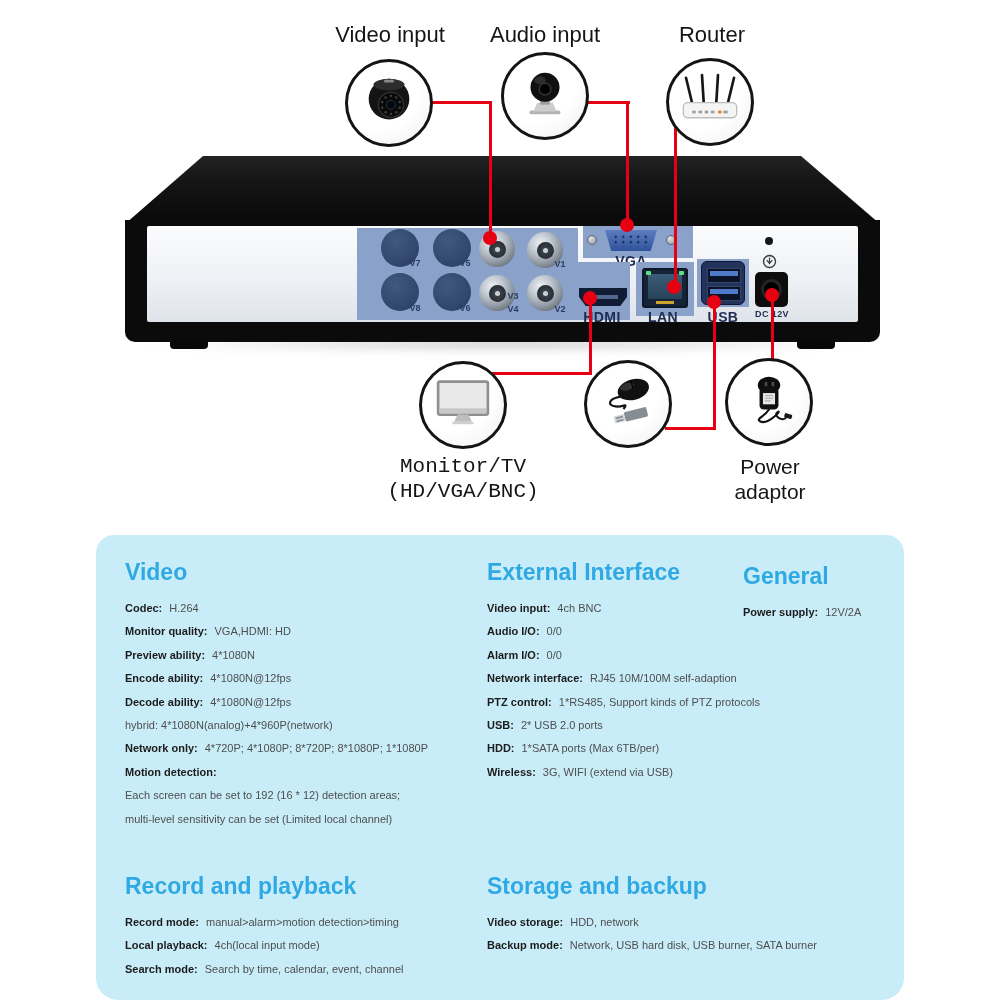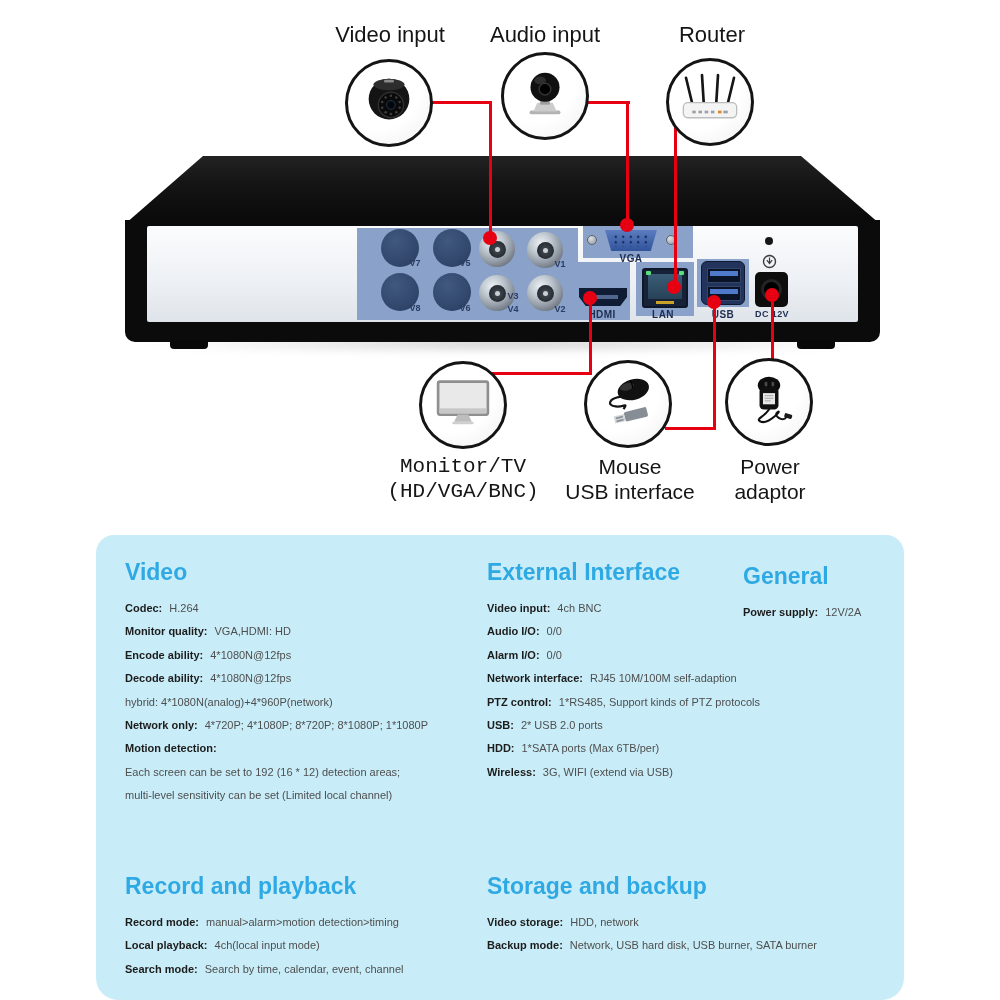--- a/index.html
+++ b/index.html
@@ -35,21 +35,21 @@
   .patch{position:absolute;background:#8aa1c9;}
   .hole{position:absolute;width:38px;height:38px;border-radius:50%;
         background:radial-gradient(circle at 38% 32%, #41587f 0%, #32486d 60%, #273a5b 100%);}
   .bnc{position:absolute;width:36px;height:36px;border-radius:50%;
        background:radial-gradient(circle at 38% 32%, #eef1f4 0%, #c3cbd3 30%, #949da7 58%, #6a727c 80%, #565d66 100%);
        display:flex;align-items:center;justify-content:center;}
   .bnc-mid{width:17px;height:17px;border-radius:50%;background:radial-gradient(circle, #444c55 0%, #2b3138 60%, #15191e 100%);
            display:flex;align-items:center;justify-content:center;}
   .bnc-core{width:5px;height:5px;border-radius:50%;background:#c9cfd5;}
   .vlabel{position:absolute;transform:translate(-50%,-50%);font-size:9px;font-weight:bold;color:#2a3d63;}
-  .plabel{position:absolute;transform:translateX(-50%);font-size:10px;font-weight:bold;
+  .plabel{position:absolute;transform:translateX(-50%);font-size:14px;font-weight:bold;
           color:#1d2c50;letter-spacing:0.4px;white-space:nowrap;}
   .vga{position:absolute;left:480px;top:80px;width:52px;height:21px;
        background:linear-gradient(180deg,#5b7cc0,#31539b);
        clip-path:polygon(0 0,100% 0,88% 100%,12% 100%);display:flex;align-items:center;justify-content:center;}
   .vga-pins{width:38px;height:13px;
        background-image:radial-gradient(circle, #112a55 1.3px, rgba(0,0,0,0) 1.5px);
        background-size:7.5px 5.5px;}
   .screw{position:absolute;width:10px;height:10px;border-radius:50%;box-sizing:border-box;
          background:radial-gradient(circle at 35% 30%, #dde1e6, #8e959d);border:1px solid #5e656d;}
   .hdmi{position:absolute;left:454px;top:138px;width:48px;height:18px;background:#101c33;
@@ -296,35 +296,32 @@
         <path d="M36 43 C30 52 20 54 26 57 C36 61 52 42 46 46 C40 50 52 58 56 52" fill="none" stroke="#111" stroke-width="2.5" stroke-linecap="round"></path>
         <rect x="54" y="48" width="9" height="5" rx="1.5" fill="#1a1a1a" transform="rotate(18 58 50)"></rect>
       </svg>
     </span>
   </div>
 
   <div class="co-label2" style="left:463px;top:454px;font-family:Liberation Mono, monospace;">
     <div>Monitor/TV</div>
     <div>(HD/VGA/BNC)</div>
   </div>
-  <div class="co-label2" style="left:630px;top:454px;">
-    <div>Mouse</div>
-    <div>USB interface</div>
-  </div>
   <div class="co-label2" style="left:770px;top:454px;">
     <div>Power</div>
     <div>adaptor</div>
   </div>
 
   <div class="spec">
 
     <div class="sec" style="left:29px;top:22px;width:365px;">
       <h2>Video</h2>
       <div class="row"><span class="lbl">Codec:</span><span class="val">H.264</span></div>
       <div class="row"><span class="lbl">Monitor quality:</span><span class="val">VGA,HDMI: HD</span></div>
+      <div class="row"><span class="lbl">Preview ability:</span><span class="val">4*1080N</span></div>
       <div class="row"><span class="lbl">Encode ability:</span><span class="val">4*1080N@12fps</span></div>
       <div class="row"><span class="lbl">Decode ability:</span><span class="val">4*1080N@12fps</span></div>
       <div class="row"><span class="lbl"></span><span class="val">hybrid: 4*1080N(analog)+4*960P(network)</span></div>
       <div class="row"><span class="lbl">Network only:</span><span class="val">4*720P; 4*1080P;  8*720P;  8*1080P; 1*1080P</span></div>
       <div class="row"><span class="lbl">Motion detection:</span><span class="val"></span></div>
       <div class="row"><span class="lbl"></span><span class="val">Each screen can be set to 192 (16 * 12) detection areas;</span></div>
       <div class="row"><span class="lbl"></span><span class="val">multi-level sensitivity can be set (Limited local channel)</span></div>
     </div>
 
     <div class="sec" style="left:391px;top:22px;width:410px;">

